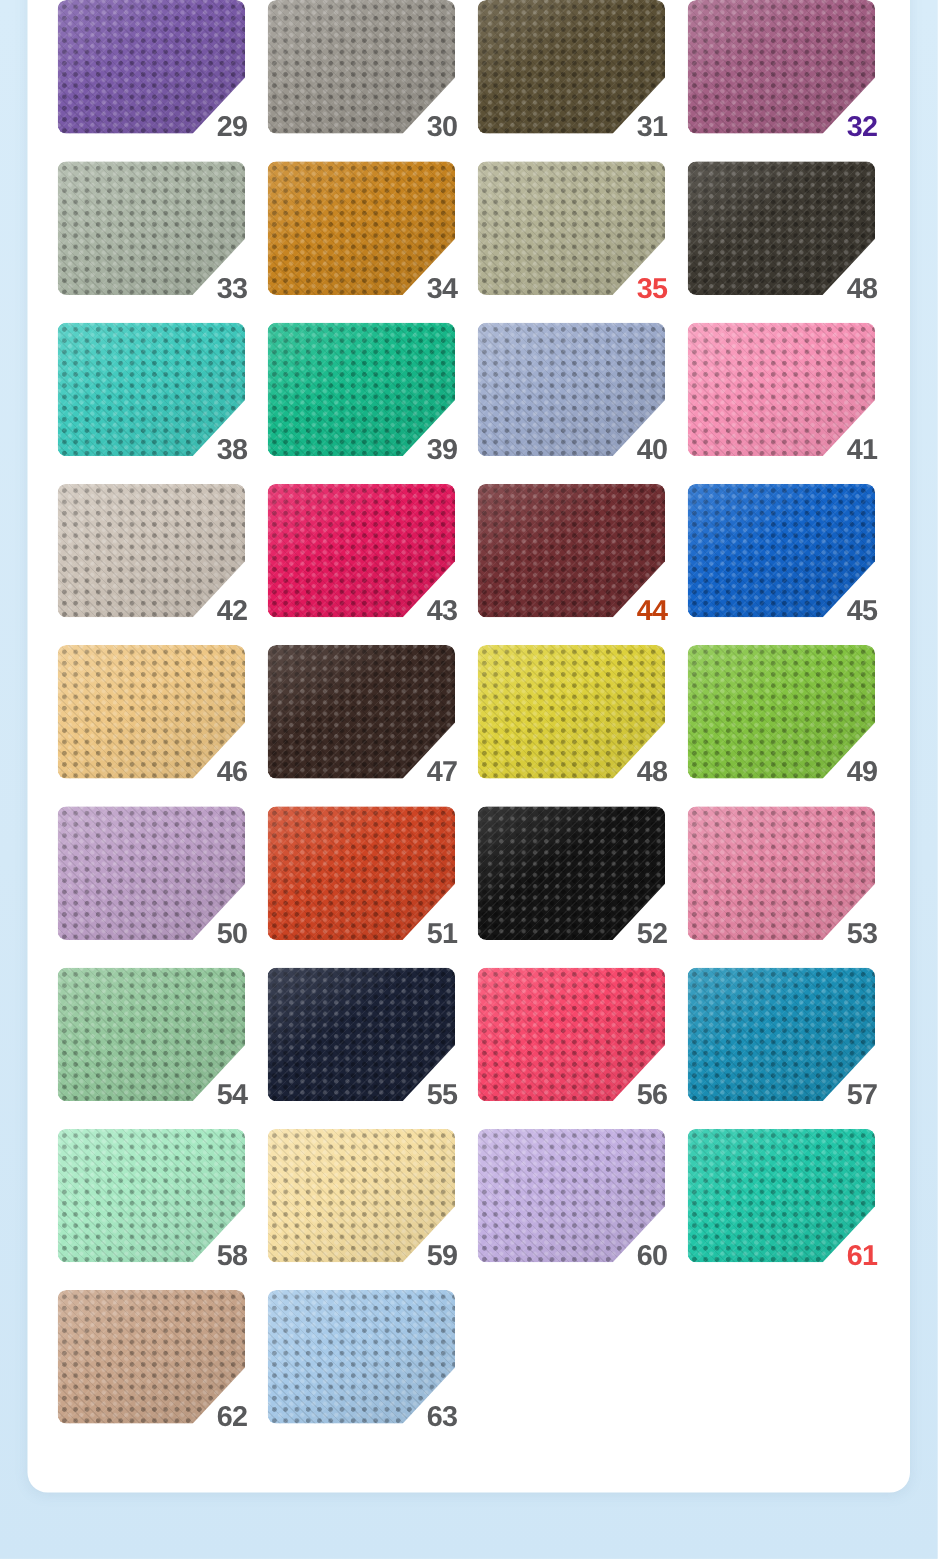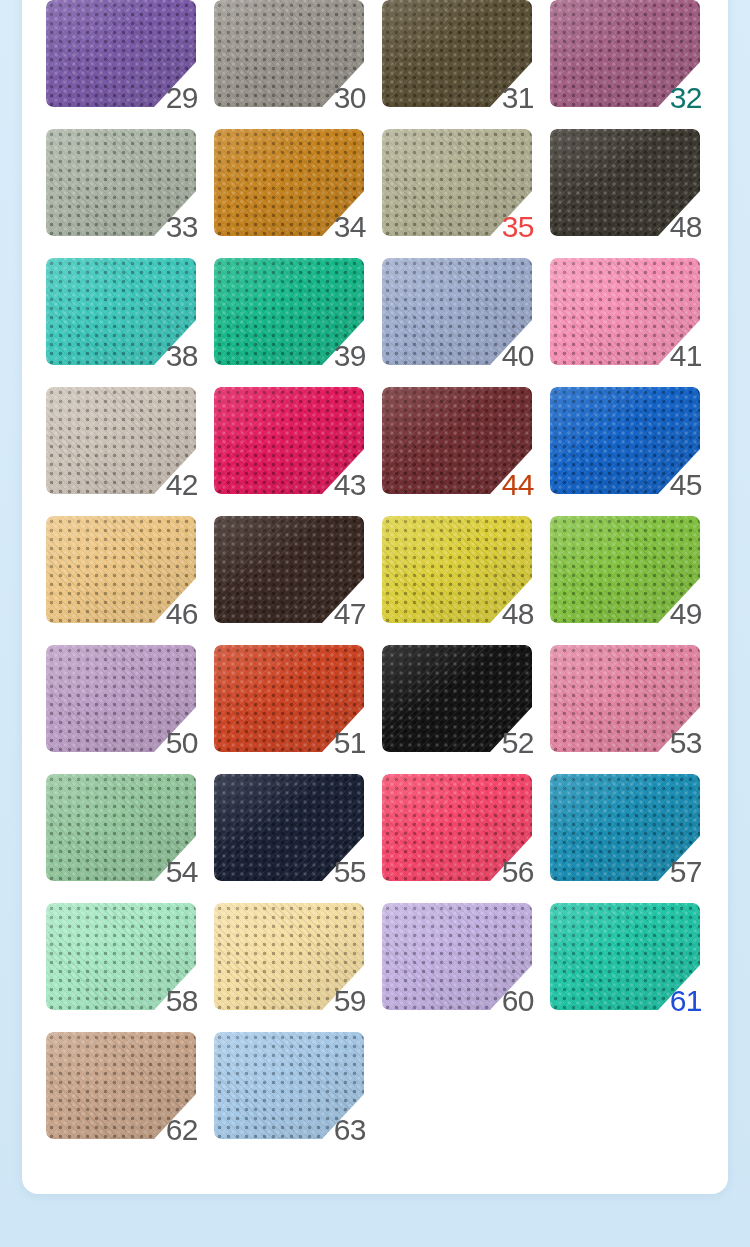--- a/index.html
+++ b/index.html
@@ -82,22 +82,22 @@
     position:absolute; inset:0;
     background:linear-gradient(145deg, rgba(255,255,255,.16) 0%, rgba(255,255,255,0) 42%, rgba(0,0,0,.10) 100%);
   }
 
   
   .swatch-number {
     position:absolute;
     right:-2px;
     bottom:-6px;
     font-family:"Liberation Sans", sans-serif;
-    font-size:30px;
-    font-weight:400;
+    font-size:23px;
+    font-weight:700;
     line-height:1;
     color:#58595b;
     letter-spacing:-0.5px;
   }
 </style>
 </head>
 <body>
 
 <div id="swatch-panel">
   <div id="swatch-grid">
@@ -128,21 +128,21 @@
         </div>
         <div class="swatch-number" style="color: rgb(88, 89, 91);">31</div>
       </div>
       <div class="swatch-cell">
         <div class="swatch-tile">
           <div class="base" style="background: rgb(163, 95, 132);"></div>
           <div class="tex"></div>
           <div class="tex2"></div>
           <div class="shade"></div>
         </div>
-        <div class="swatch-number" style="color: #0f766e;">32</div>
+        <div class="swatch-number" style="color: #4c1d95;">32</div>
       </div>
       <div class="swatch-cell">
         <div class="swatch-tile">
           <div class="base" style="background: rgb(170, 181, 165);"></div>
           <div class="tex"></div>
           <div class="tex2"></div>
           <div class="shade"></div>
         </div>
         <div class="swatch-number" style="color: rgb(88, 89, 91);">33</div>
       </div>
@@ -380,21 +380,21 @@
         </div>
         <div class="swatch-number" style="color: rgb(88, 89, 91);">60</div>
       </div>
       <div class="swatch-cell">
         <div class="swatch-tile">
           <div class="base" style="background: rgb(34, 198, 168);"></div>
           <div class="tex"></div>
           <div class="tex2"></div>
           <div class="shade"></div>
         </div>
-        <div class="swatch-number" style="color: #1d4ed8;">61</div>
+        <div class="swatch-number" style="color: #ef4444;">61</div>
       </div>
       <div class="swatch-cell">
         <div class="swatch-tile">
           <div class="base" style="background: rgb(201, 165, 139);"></div>
           <div class="tex"></div>
           <div class="tex2"></div>
           <div class="shade"></div>
         </div>
         <div class="swatch-number" style="color: rgb(88, 89, 91);">62</div>
       </div>

